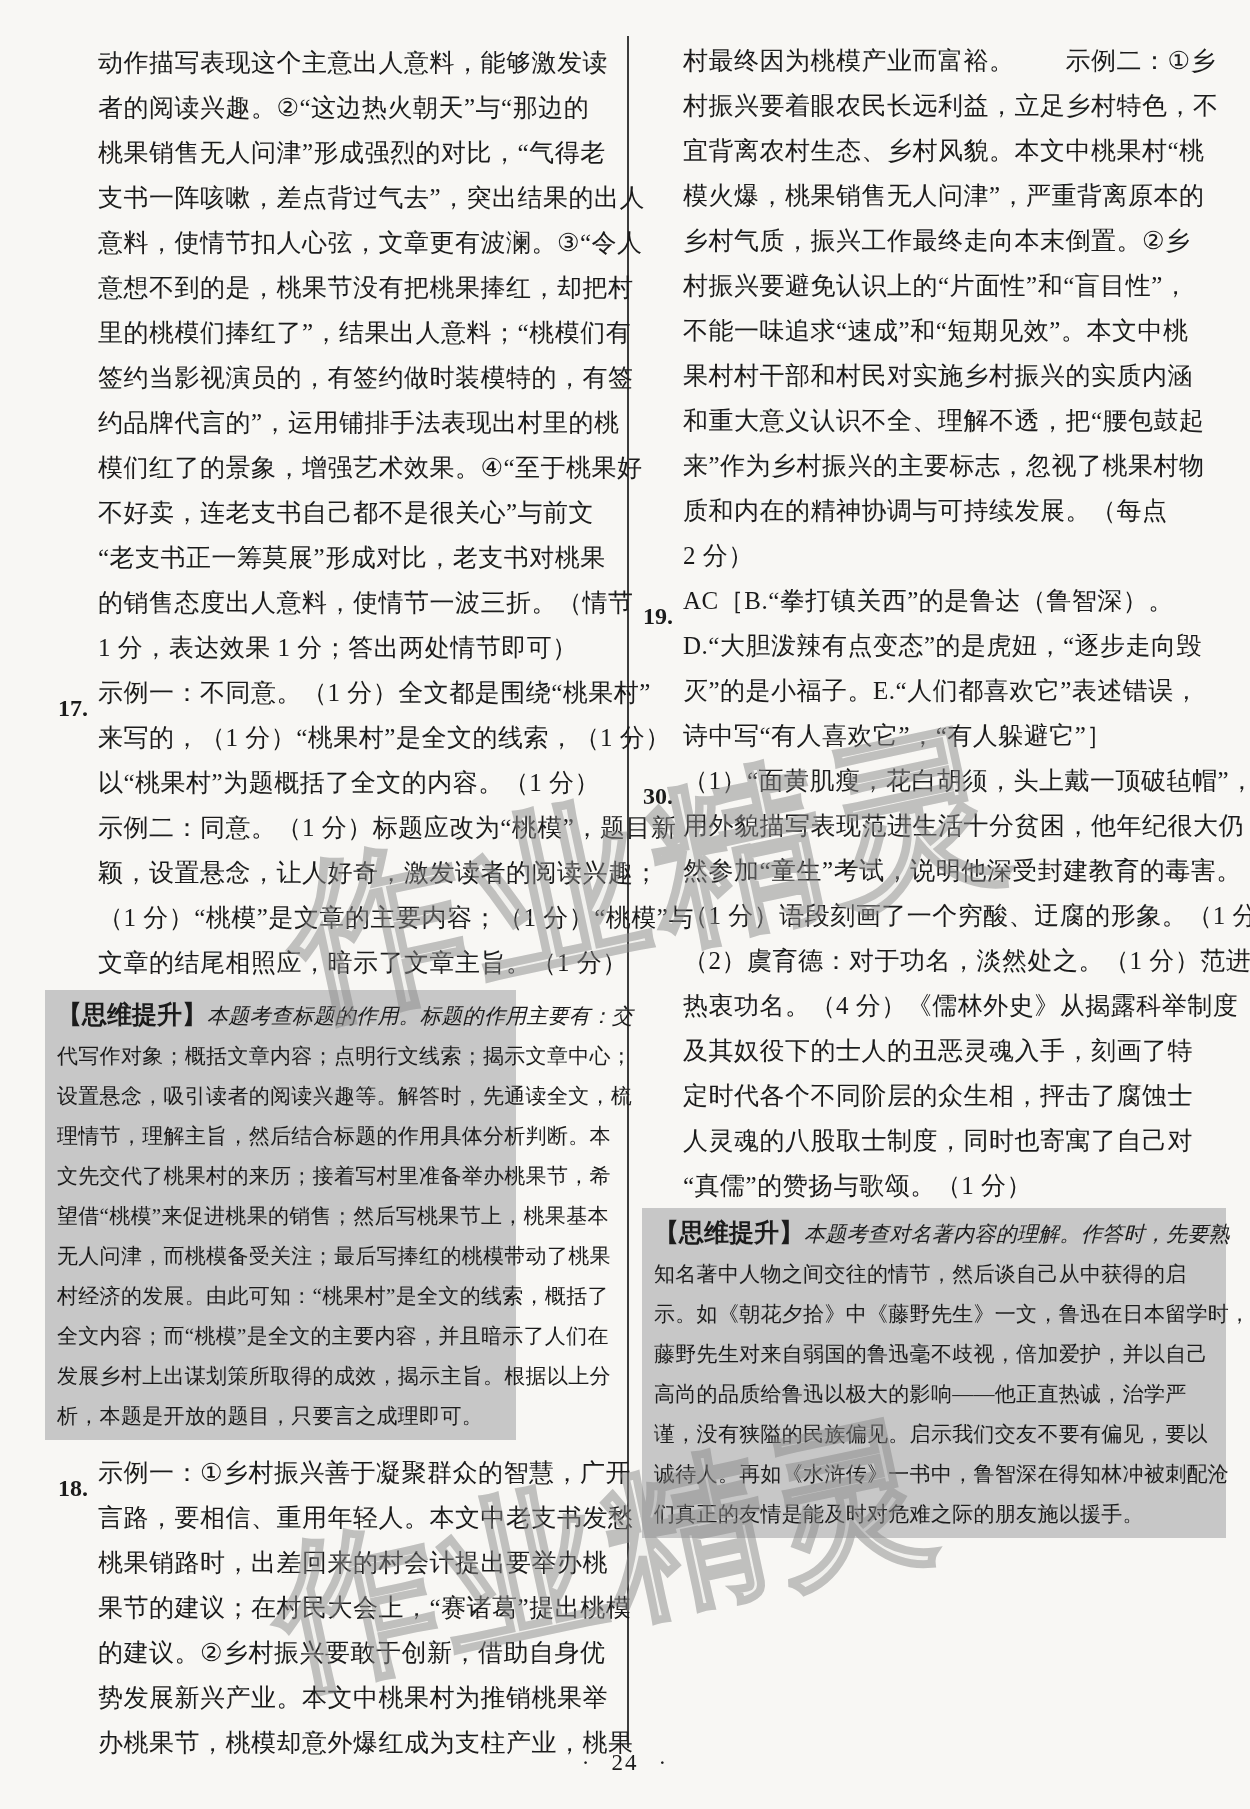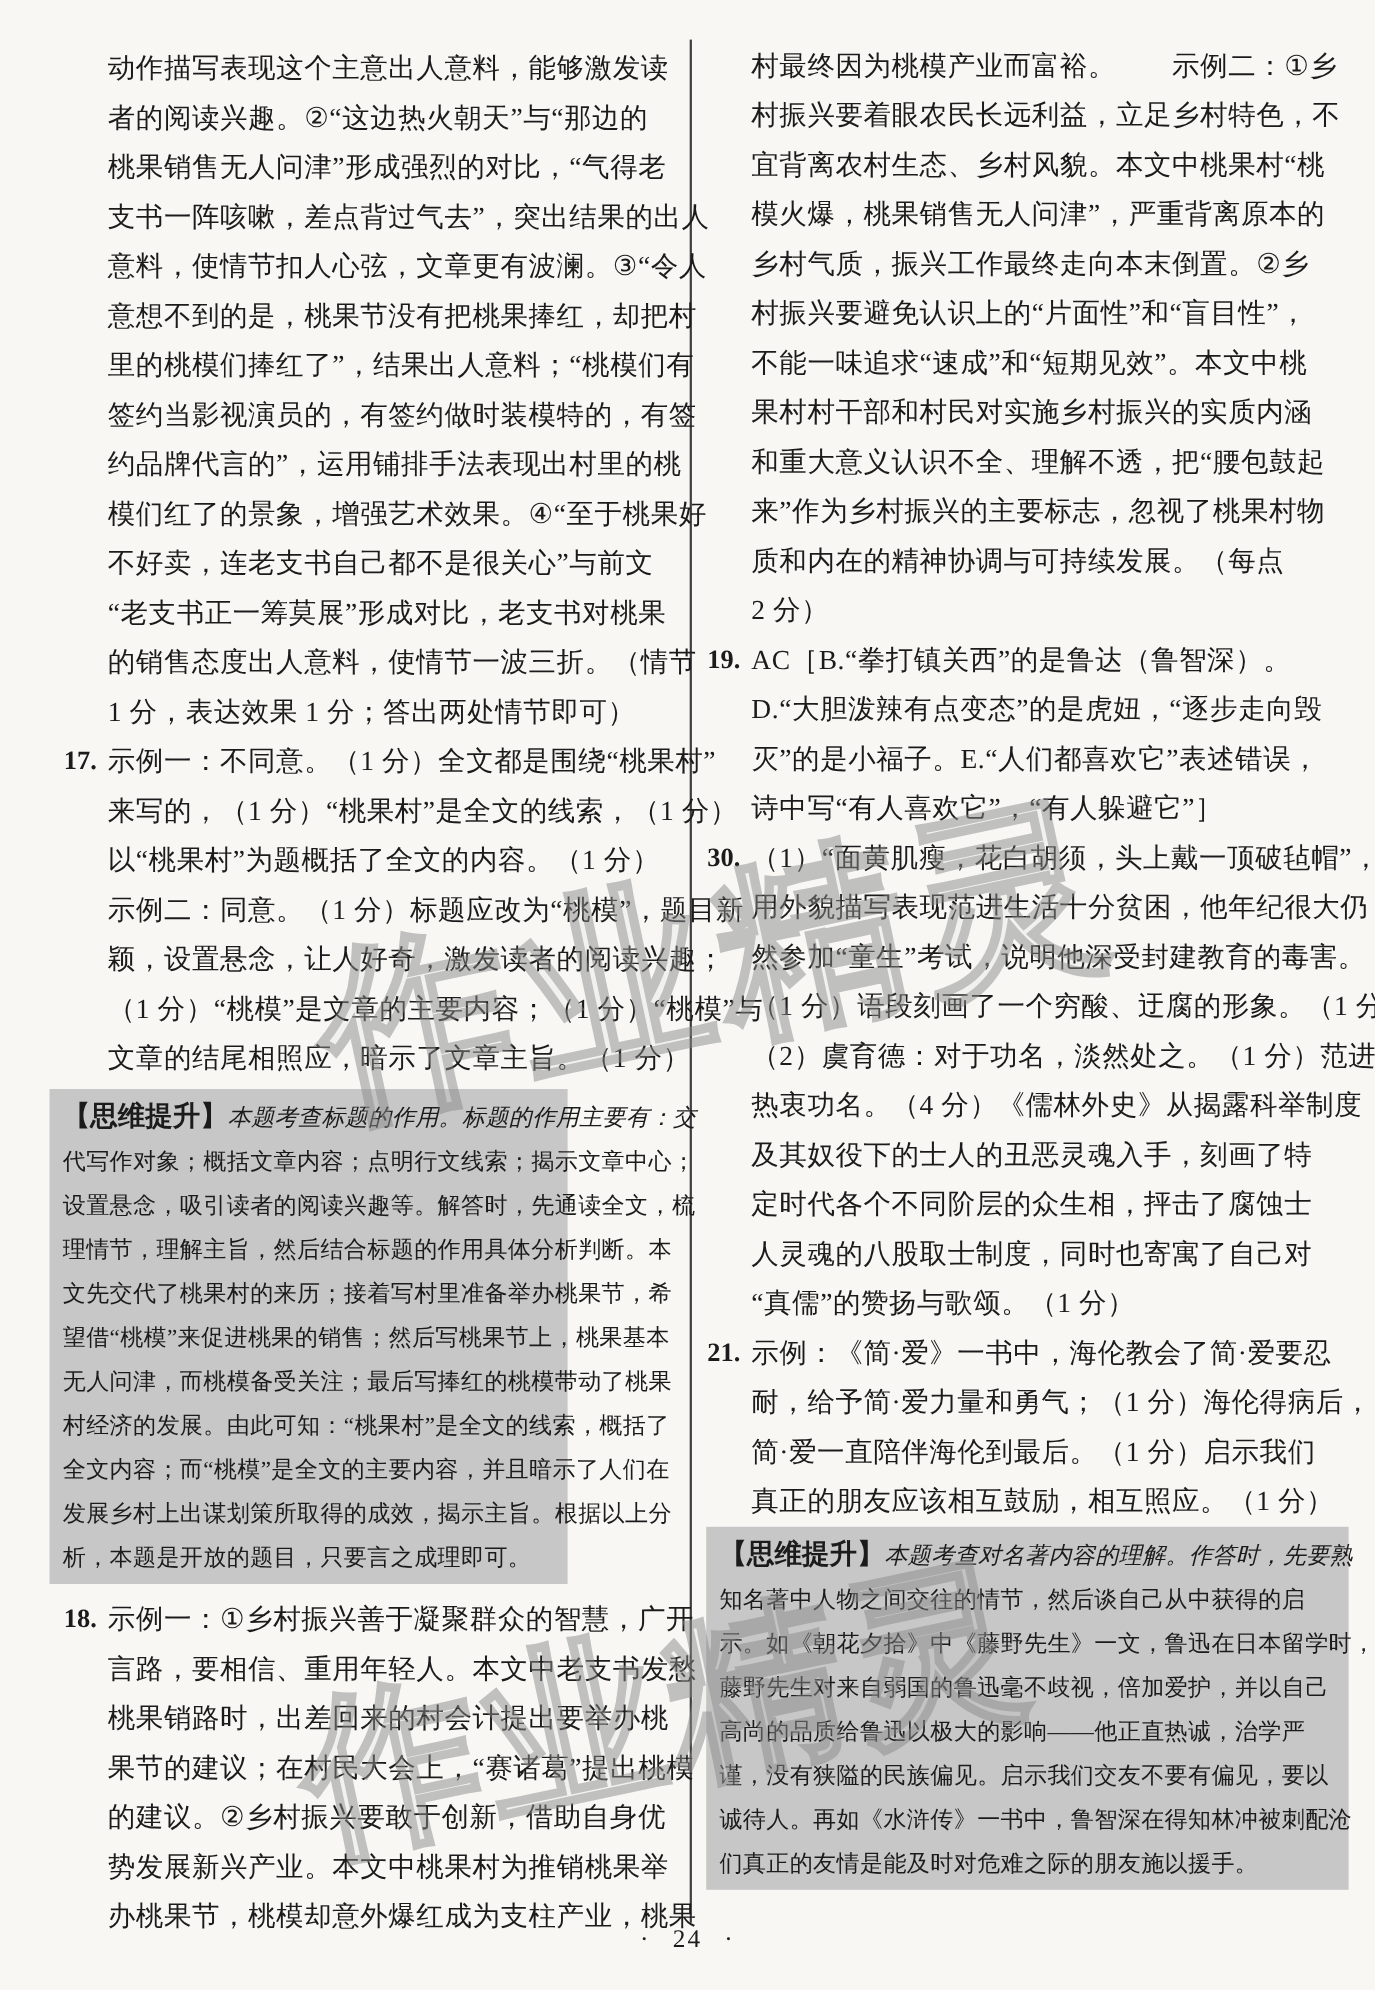--- a/index.html
+++ b/index.html
@@ -18,21 +18,21 @@
   }
   .page{position:absolute;inset:0;}
   .column{position:absolute;}
   .col-left{left:60px;top:40px;width:554px;}
   .col-right{left:645px;top:38px;width:554px;}
   .block{position:relative;}
   .indent{padding-left:38px;}
   .line{height:45px;line-height:45px;font-size:25px;letter-spacing:.5px;white-space:nowrap;}
   .item{position:relative;padding-left:38px;}
   .item-num{
-    position:absolute;left:-2px;top:0;height:45px;line-height:45px;
+    position:absolute;left:-2px;top:16px;height:45px;line-height:45px;
     font-weight:bold;font-size:24px;letter-spacing:0;
   }
   
   .tipbox{
     background:var(--box-bg);
     padding:4px 8px 4px 12px;
   }
   .tipbox .line{
     height:40px;line-height:40px;font-size:21px;letter-spacing:.3px;
   }
@@ -171,29 +171,20 @@
           <div class="line">（1 分）语段刻画了一个穷酸、迂腐的形象。（1 分）</div>
           <div class="line">（2）虞育德：对于功名，淡然处之。（1 分）范进：</div>
           <div class="line">热衷功名。（4 分）《儒林外史》从揭露科举制度</div>
           <div class="line">及其奴役下的士人的丑恶灵魂入手，刻画了特</div>
           <div class="line">定时代各个不同阶层的众生相，抨击了腐蚀士</div>
           <div class="line">人灵魂的八股取士制度，同时也寄寓了自己对</div>
           <div class="line">“真儒”的赞扬与歌颂。（1 分）</div>
         </div>
     </div>
 
-    <div class="item">
-      <span class="item-num">21.</span>
-      <div>
-          <div class="line">示例：《简·爱》一书中，海伦教会了简·爱要忍</div>
-          <div class="line">耐，给予简·爱力量和勇气；（1 分）海伦得病后，</div>
-          <div class="line">简·爱一直陪伴海伦到最后。（1 分）启示我们</div>
-          <div class="line">真正的朋友应该相互鼓励，相互照应。（1 分）</div>
-        </div>
-    </div>
 
     <div class="tipbox tip-right">
       <div class="tip-first">
         <span class="tip-label">【思维提升】</span><span class="tip-rest">本题考查对名著内容的理解。作答时，先要熟</span>
       </div>
       <div>
           <div class="line">知名著中人物之间交往的情节，然后谈自己从中获得的启</div>
           <div class="line">示。如《朝花夕拾》中《藤野先生》一文，鲁迅在日本留学时，</div>
           <div class="line">藤野先生对来自弱国的鲁迅毫不歧视，倍加爱护，并以自己</div>
           <div class="line">高尚的品质给鲁迅以极大的影响——他正直热诚，治学严</div>

